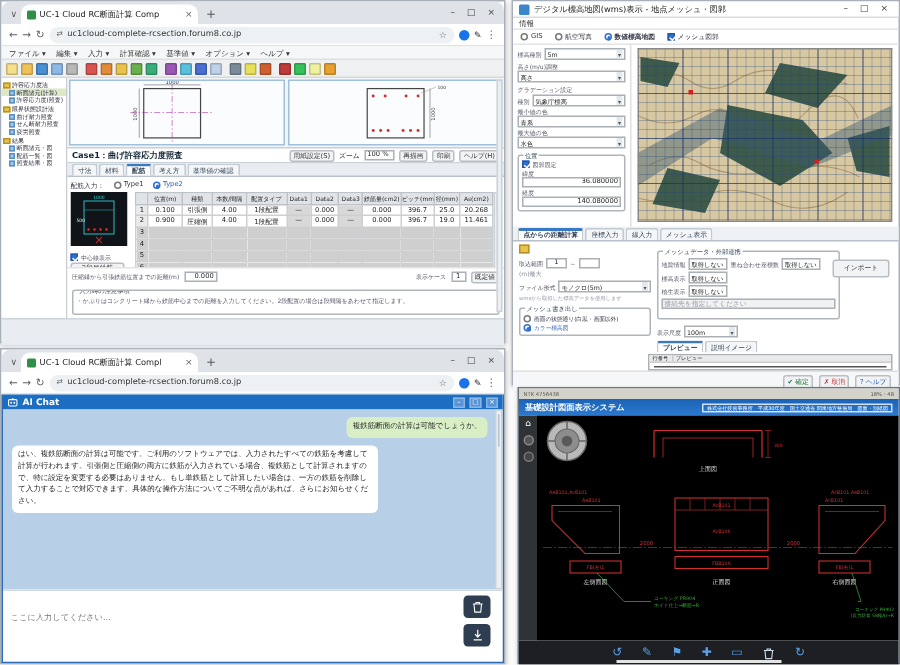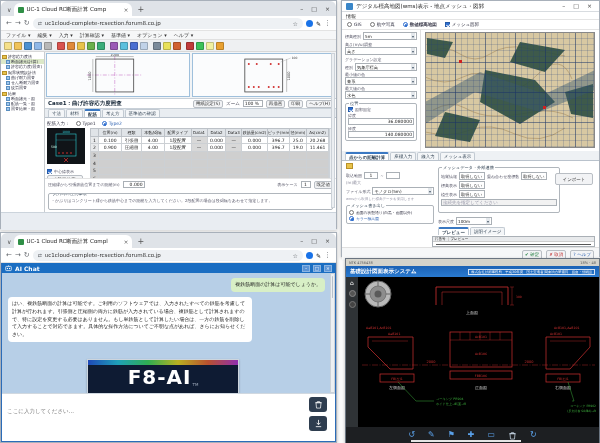--- a/index.html
+++ b/index.html
@@ -654,27 +654,20 @@
           <line x1="5" y1="0.5" x2="5" y2="2" stroke="#fff" stroke-width="1"></line>
         </svg>
       <span class="t">AI Chat</span>
       <span class="cbtn">–</span>
       <span class="cbtn">□</span>
       <span class="cbtn">×</span>
     </div>
     <div style="position:relative;flex:1;background:#b7cfe7;overflow:hidden">
       <div class="bubble" style="right:10px;top:5px;max-width:140px;background:#d8efc6">複鉄筋断面の計算は可能でしょうか。</div>
       <div class="bubble" style="left:6px;top:24px;width:244px;background:#fff">はい、複鉄筋断面の計算は可能です。ご利用のソフトウェアでは、入力されたすべての鉄筋を考慮して計算が行われます。引張側と圧縮側の両方に鉄筋が入力されている場合、複鉄筋として計算されますので、特に設定を変更する必要はありません。もし単鉄筋として計算したい場合は、一方の鉄筋を削除して入力することで対応できます。具体的な操作方法についてご不明な点があれば、さらにお知らせください。</div>
-      <div style="position:absolute;left:85px;top:86px;width:152px;height:36px;background:#0e1b33;border:1px solid #cdd5dd;box-shadow:0 1px 2px rgba(0,0,0,.3)">
-        <div style="height:5px;background:linear-gradient(90deg,#1e49b8,#1fa0b8,#2fae52,#b8b021,#b8512f,#8f2fb0)"></div>
-        <div style="display:flex;justify-content:center;align-items:flex-end;gap:1px">
-          <span style="color:#fff;font-weight:bold;font-size:20px;line-height:1.2;letter-spacing:1px">F8-AI</span>
-          <span style="color:#9aa6b8;font-size:4px;margin-bottom:2px">TM</span>
-        </div>
-      </div>
       <div class="scroll" style="position:absolute;right:0;top:0;bottom:0;width:5px">
           <div class="thumb" style="left:1px;right:1px;top:2px;height:22px"></div>
         </div>
     </div>
     <div style="height:48px;background:#fff;border-top:1px solid #d0d8e0;position:relative;padding:4px 5px">
       <input style="border: none; outline: none; font-size: 5.5px; width: 270px; font-family: inherit;" placeholder="ここに入力してください...">
       <div style="position:absolute;right:8px;top:3px;display:flex;flex-direction:column;gap:4px">
         <div class="darkbtn">
           <svg width="9" height="9" viewBox="0 0 10 10">
               <path d="M2.2 3h5.6l-.6 6H2.8zM3.7 3V1.8h2.6V3M1.4 3h7.2" stroke="#fff" fill="none" stroke-width="0.8"></path>

